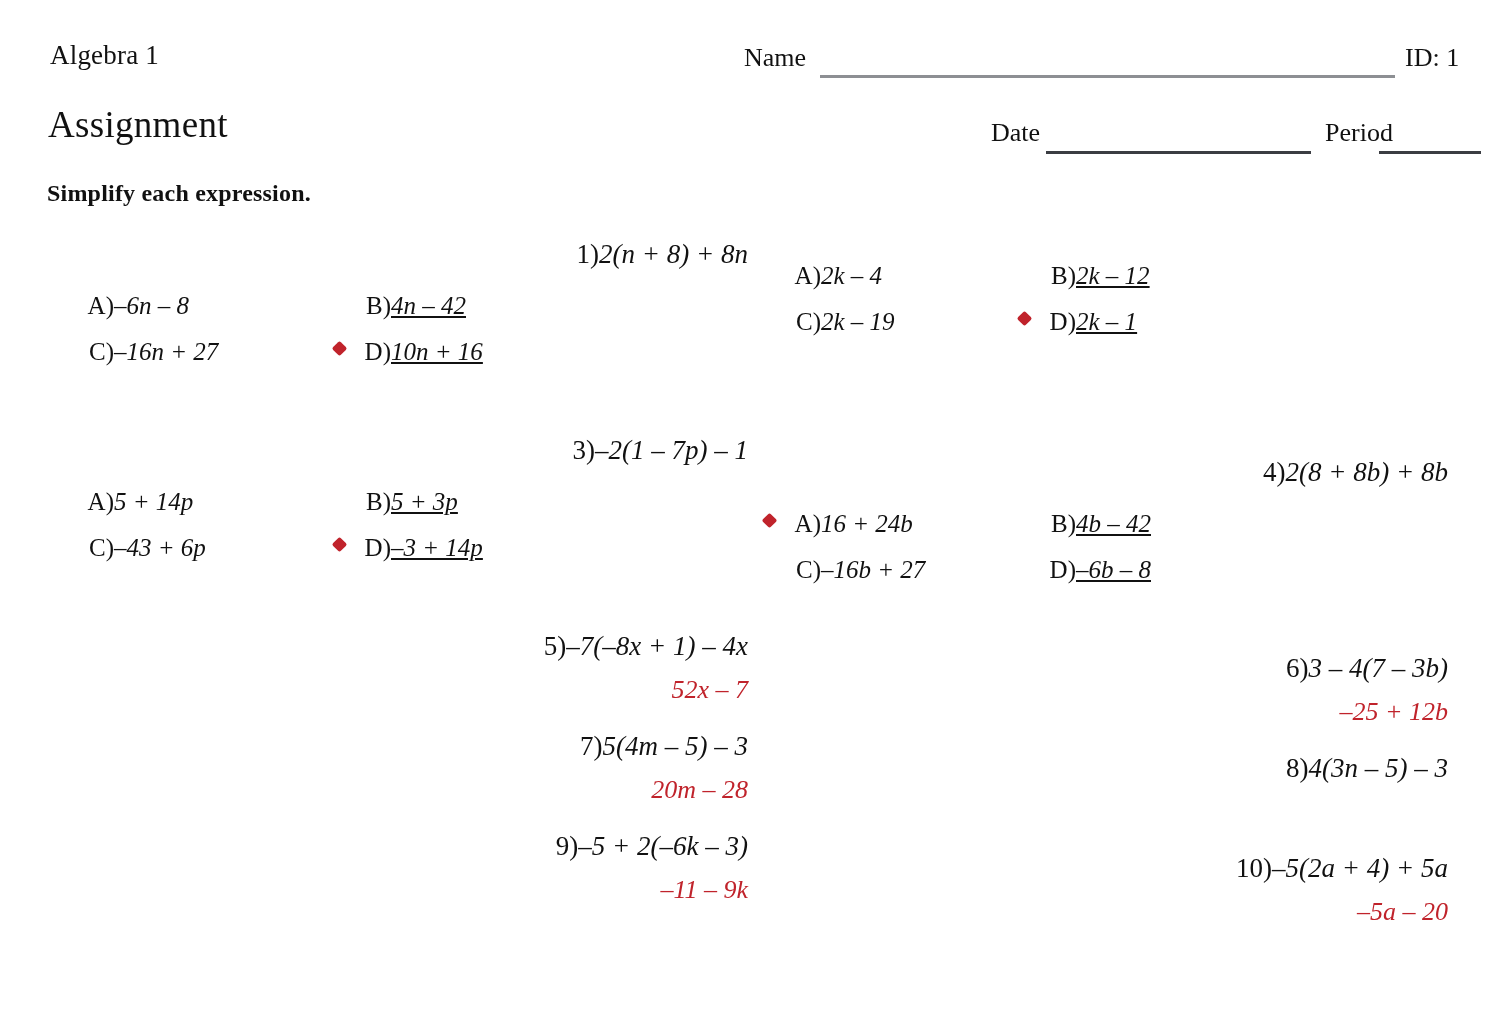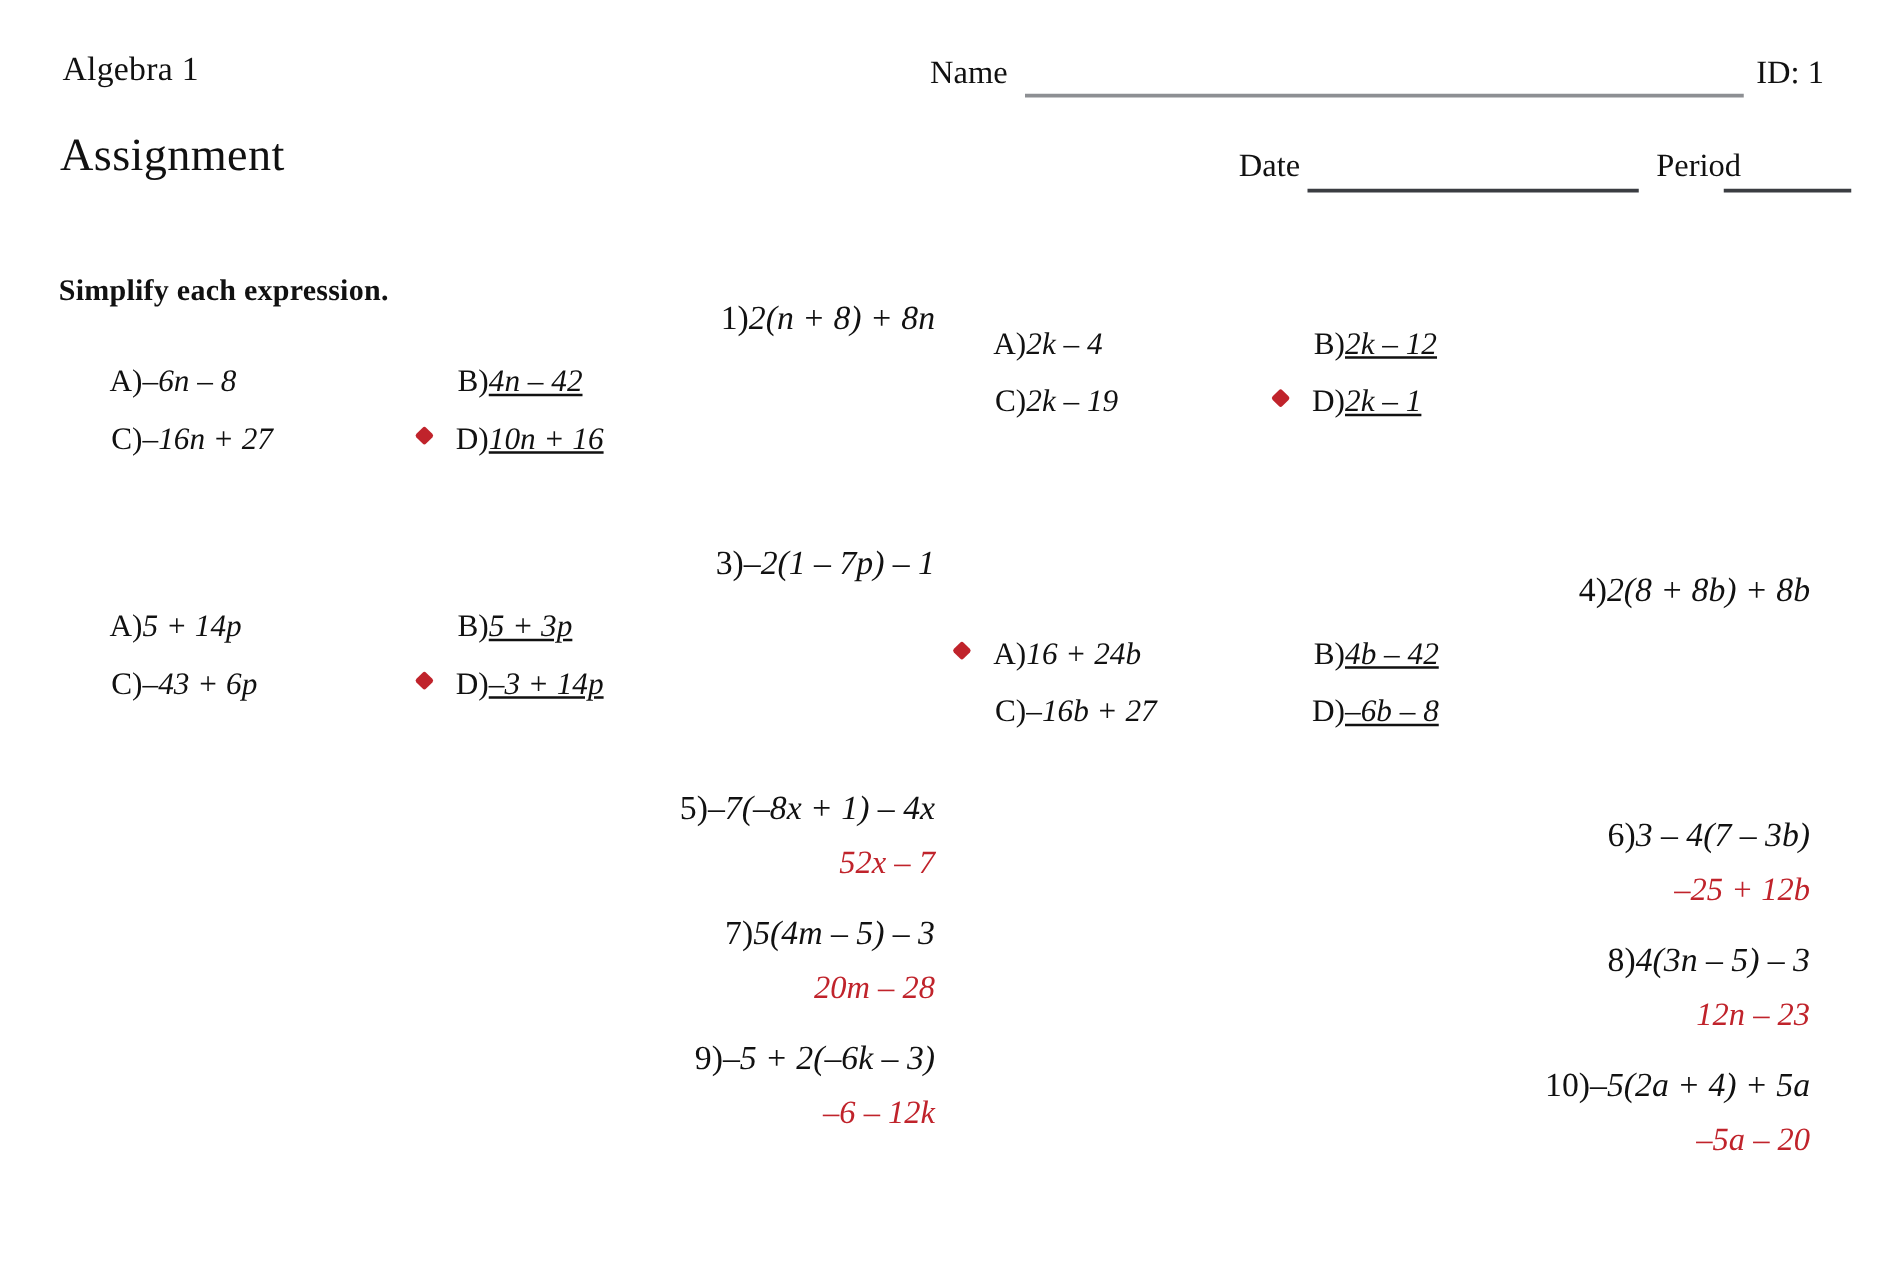--- a/index.html
+++ b/index.html
@@ -40,21 +40,20 @@
     white-space: nowrap;
   }
   .hdr-instruction {
     position: absolute;
     left: 47px;
     top: 180px;
     font-size: 24px;
     font-weight: bold;
     letter-spacing: .2px;
     white-space: nowrap;
-    margin-top: 40px;
   }
 
   .lbl-name {
     position: absolute;
     left: 744px;
     top: 43px;
     font-size: 26px;
     white-space: nowrap;
   }
   .rule-name {
@@ -254,21 +253,21 @@
       <div class="prob-stem">
         <span class="prob-num">7)</span><span class="v">5(4m – 5) – 3</span>
       </div>
       <div class="answer v">20m – 28</div>
     </div>
 
     <div class="prob prob-fr">
       <div class="prob-stem">
         <span class="prob-num">9)</span><span class="v">–5 + 2(–6k – 3)</span>
       </div>
-      <div class="answer v">–6 – 12k</div>
+      <div class="answer v">–11 – 9k</div>
     </div>
 
   </div>
 
   <div class="col col-right">
 
     <div class="prob prob-mc">
       <div class="choices">
         <div class="choice choice-a">
           <span class="choice-letter">A)</span><span class="v">2k – 4</span>
@@ -309,21 +308,20 @@
       <div class="prob-stem">
         <span class="prob-num">6)</span><span class="v">3 – 4(7 – 3b)</span>
       </div>
       <div class="answer v">–25 + 12b</div>
     </div>
 
     <div class="prob prob-fr">
       <div class="prob-stem">
         <span class="prob-num">8)</span><span class="v">4(3n – 5) – 3</span>
       </div>
-      <div class="answer v">12n – 23</div>
     </div>
 
     <div class="prob prob-fr">
       <div class="prob-stem">
         <span class="prob-num wide">10)</span><span class="v">–5(2a + 4) + 5a</span>
       </div>
       <div class="answer v">–5a – 20</div>
     </div>
 
   </div>

